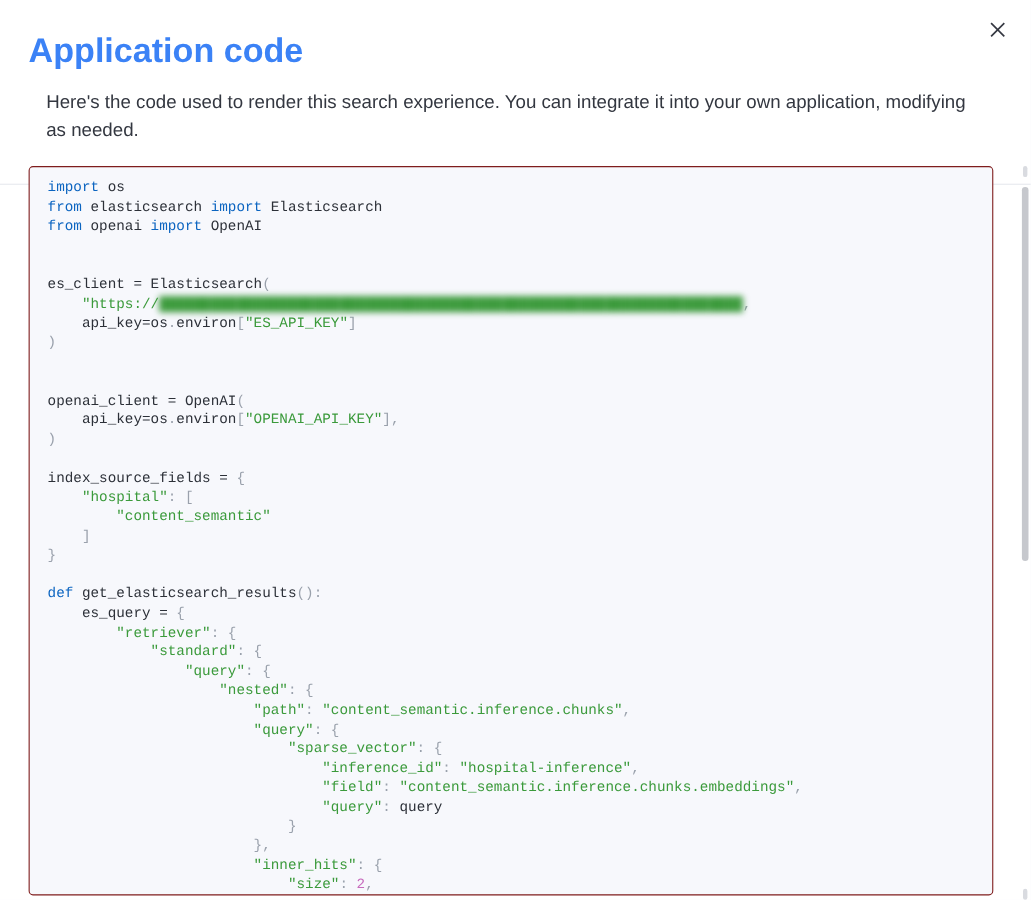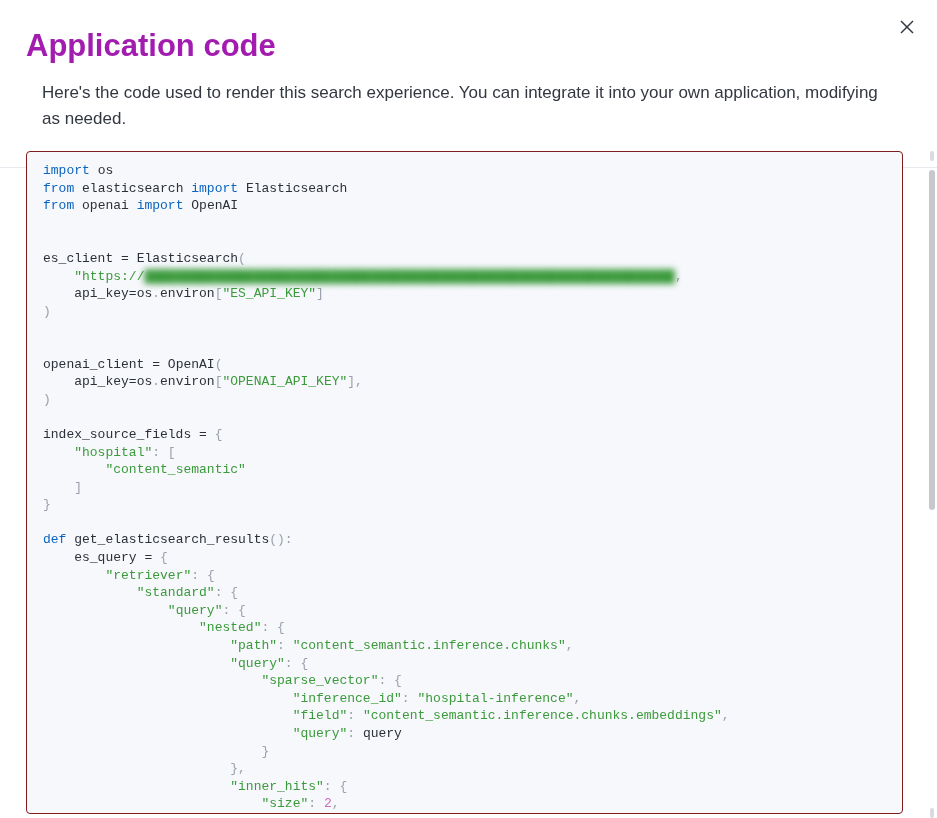--- a/index.html
+++ b/index.html
@@ -15,21 +15,21 @@
   }
   .header {
     position: relative;
     padding: 10px 26px 20px 26px;
     border-bottom: 1px solid #e6e9ee;
   }
   .title {
     font-size: 31px;
     font-weight: 700;
     margin: 18px 0 10px 0;
-    color: #a21caf;
+    color: #3b82f6;
   }
   .subtitle {
     font-size: 17px;
     line-height: 1.5;
     color: #333740;
     margin: 16px;
     max-width: 870px;
   }
   .close-btn {
     position: absolute;

